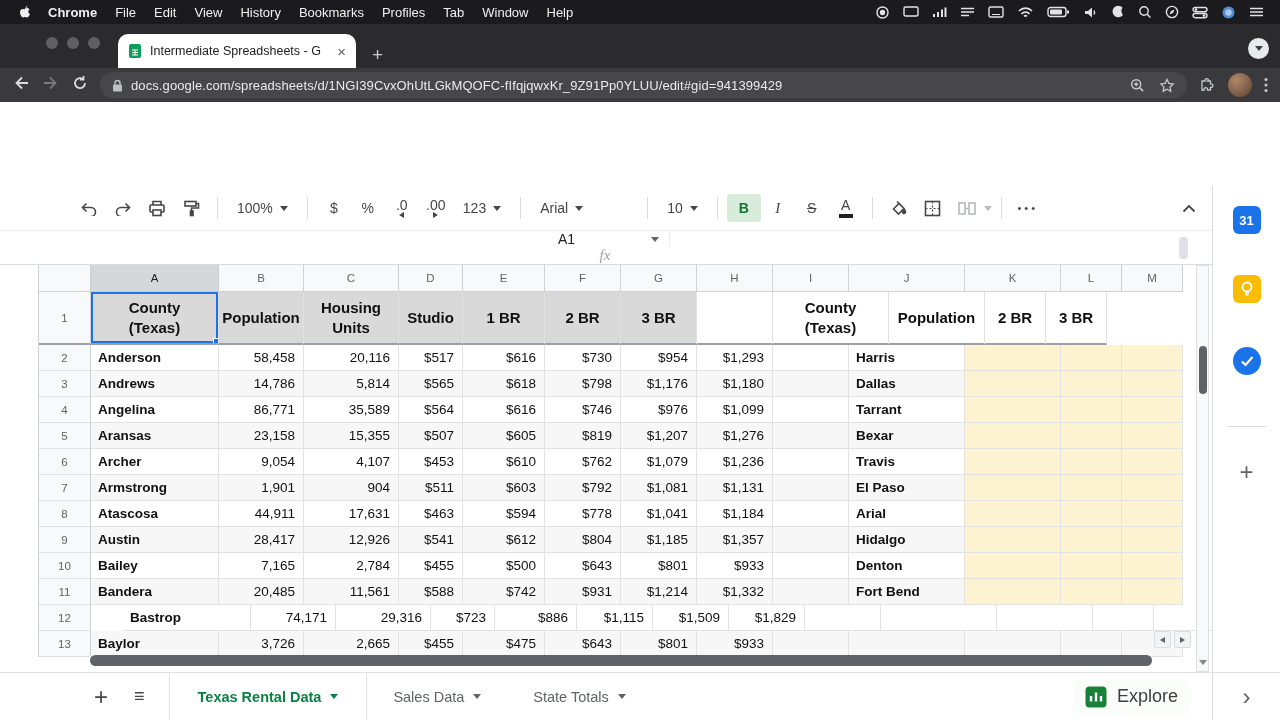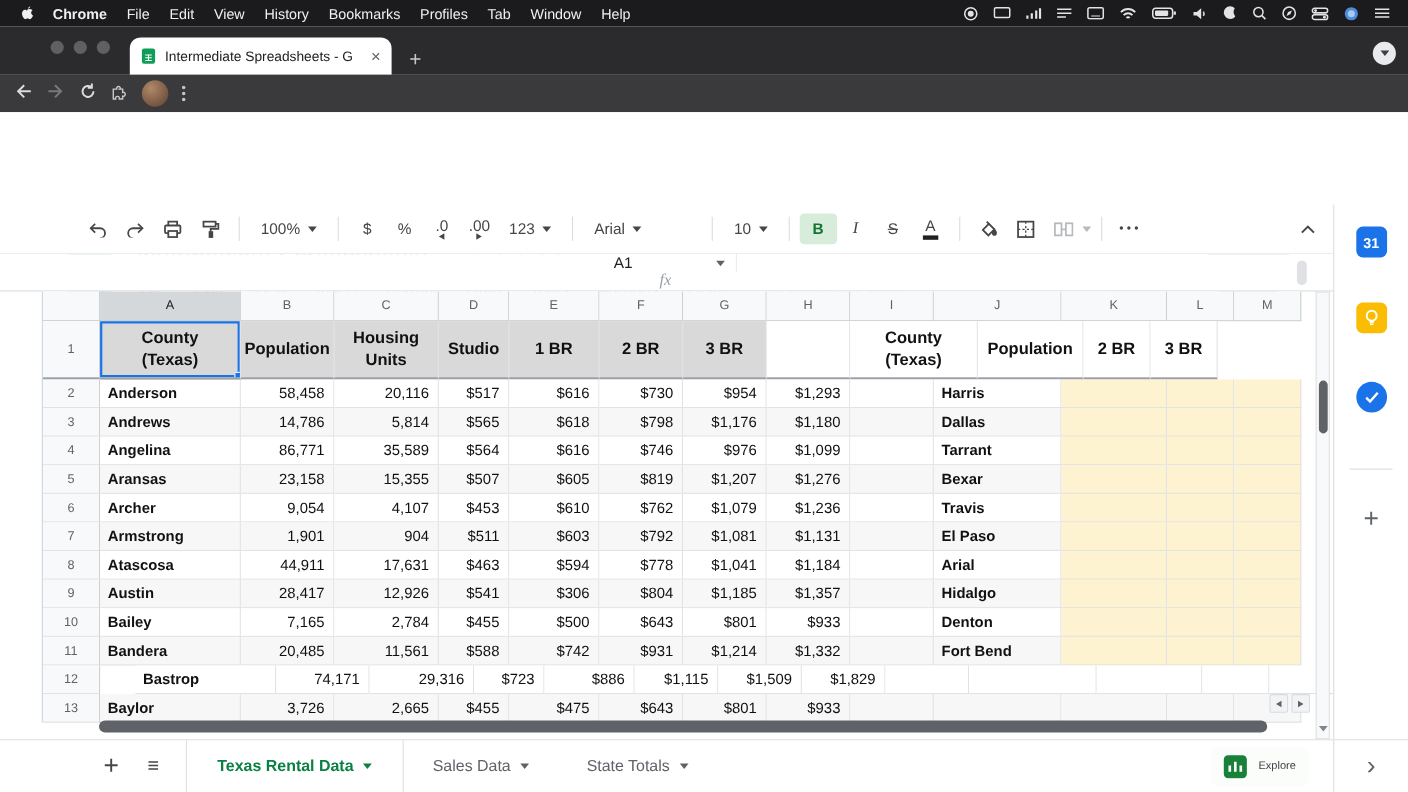--- a/index.html
+++ b/index.html
@@ -134,21 +134,21 @@
   .sheetbar { position:absolute; top:672px; left:0; width:1212px; height:48px; background:#fff;
     border-top:1px solid #e0e0e0; display:flex; align-items:center; }
   .add-sheet { margin-left:94px; font-size:24px; color:#444746; line-height:1; }
   .all-sheets { margin-left:26px; font-size:18px; color:#444746; }
   .stab { height:100%; display:flex; align-items:center; gap:9px; font-size:14.5px; }
   .stab.active { margin-left:24px; padding:0 28px; border-left:1px solid #e0e0e0; border-right:1px solid #e0e0e0;
     color:#0b8043; font-weight:bold; }
   .stab.inactive { padding:0 26px; color:#5f6368; }
   .explore { margin-left:auto; margin-right:22px; display:flex; align-items:center; gap:10px;
     background:#fbfdfb; border-radius:8px; padding:7px 12px; }
-  .explore-label { font-size:10px; color:#3c4043; }
+  .explore-label { font-size:18px; color:#3c4043; }
 
   
   .sidepanel { position:absolute; top:186px; right:0; width:68px; height:486px; background:#fff;
     border-left:1px solid #dadce0; }
   .sp-icon { position:absolute; left:50%; transform:translateX(-50%); }
   .gcal { width:28px; height:28px; background:#1a73e8; border-radius:6px; color:#fff; font-weight:bold;
     font-size:13px; display:flex; align-items:center; justify-content:center; }
   .gkeep { width:28px; height:28px; background:#fbbc04; border-radius:6px; display:flex; align-items:center; justify-content:center; }
   .gtasks { width:28px; height:28px; background:#1a73e8; border-radius:50%; display:flex; align-items:center; justify-content:center; }
   .sp-div { position:absolute; left:14px; right:14px; top:240px; border-top:1px solid #dadce0; }
@@ -284,20 +284,36 @@
 <div class="addressbar">
   <span class="navicon"><svg width="18" height="16">
         <path d="M10 2.5L4.5 8 10 13.5M4.5 8H16"></path>
       </svg></span>
   <span class="navicon dim"><svg width="18" height="16">
         <path d="M8 2.5L13.5 8 8 13.5M13.5 8H2"></path>
       </svg></span>
   <span class="navicon"><svg width="16" height="16">
         <path d="M13 8a5 5 0 1 1-1.5-3.5M11.5 1v3.7H7.8"></path>
       </svg></span>
+  <div class="omnibox">
+    <svg width="11" height="13">
+        <rect x="1" y="5.5" width="9" height="7" rx="1" fill="#bdc1c6"></rect>
+        <path d="M3 5.5V4a2.5 2.5 0 0 1 5 0v1.5" stroke="#bdc1c6" stroke-width="1.5" fill="none"></path>
+      </svg>
+    <span class="url-text">docs.google.com/spreadsheets/d/1NGI39CvxOhUtLGkMQOFC-fIfqjqwxKr_9Z91Pp0YLUU/edit#gid=941399429</span>
+    <span class="ob-right">
+      <svg width="15" height="15">
+          <circle cx="6.2" cy="6.2" r="4.5" stroke="#c4c7cb" fill="none" stroke-width="1.5"></circle>
+          <path d="M9.6 9.6l3.5 3.5M4.2 6.2h4M6.2 4.2v4" stroke="#c4c7cb" stroke-width="1.5"></path>
+        </svg>
+      <svg width="16" height="15">
+          <path d="M8 1.5l1.9 3.9 4.3.6-3.1 3 .7 4.3L8 11.2l-3.8 2 .7-4.3-3.1-3 4.3-.6z" stroke="#c4c7cb" fill="none" stroke-width="1.3"></path>
+        </svg>
+    </span>
+  </div>
   <svg width="17" height="17">
       <path d="M6.5 2h4v3a1.8 1.8 0 1 1 0 3.4V11h-3a1.8 1.8 0 1 0-3.4 0H2V2h3a1.8 1.8 0 1 1 3.4 0z" transform="translate(1,2)" stroke="#c4c7cb" fill="none" stroke-width="1.3"></path>
     </svg>
   <span class="bar-avatar"></span>
   <svg width="4" height="16">
       <circle cx="2" cy="2.5" r="1.6" fill="#c4c7cb"></circle>
       <circle cx="2" cy="8" r="1.6" fill="#c4c7cb"></circle>
       <circle cx="2" cy="13.5" r="1.6" fill="#c4c7cb"></circle>
     </svg>
 </div>
@@ -631,21 +647,21 @@
       <div class="cell y" style="width: 96px;"></div>
       <div class="cell y" style="width: 61px;"></div>
       <div class="cell y" style="width: 61px;"></div>
     </div>
     <div class="grid-row band" style="height: 26px;">
       <div class="rn">9</div>
       <div class="cell name" style="width: 128px;">Austin</div>
       <div class="cell num" style="width: 85px;">28,417</div>
       <div class="cell num" style="width: 95px;">12,926</div>
       <div class="cell num" style="width: 64px;">$541</div>
-      <div class="cell num" style="width: 82px;">$306</div>
+      <div class="cell num" style="width: 82px;">$612</div>
       <div class="cell num" style="width: 76px;">$804</div>
       <div class="cell num" style="width: 76px;">$1,185</div>
       <div class="cell num" style="width: 76px;">$1,357</div>
       <div class="cell" style="width: 76px;"></div>
       <div class="cell name" style="width: 116px;">Hidalgo</div>
       <div class="cell y" style="width: 96px;"></div>
       <div class="cell y" style="width: 61px;"></div>
       <div class="cell y" style="width: 61px;"></div>
     </div>
     <div class="grid-row" style="height: 26px;">

